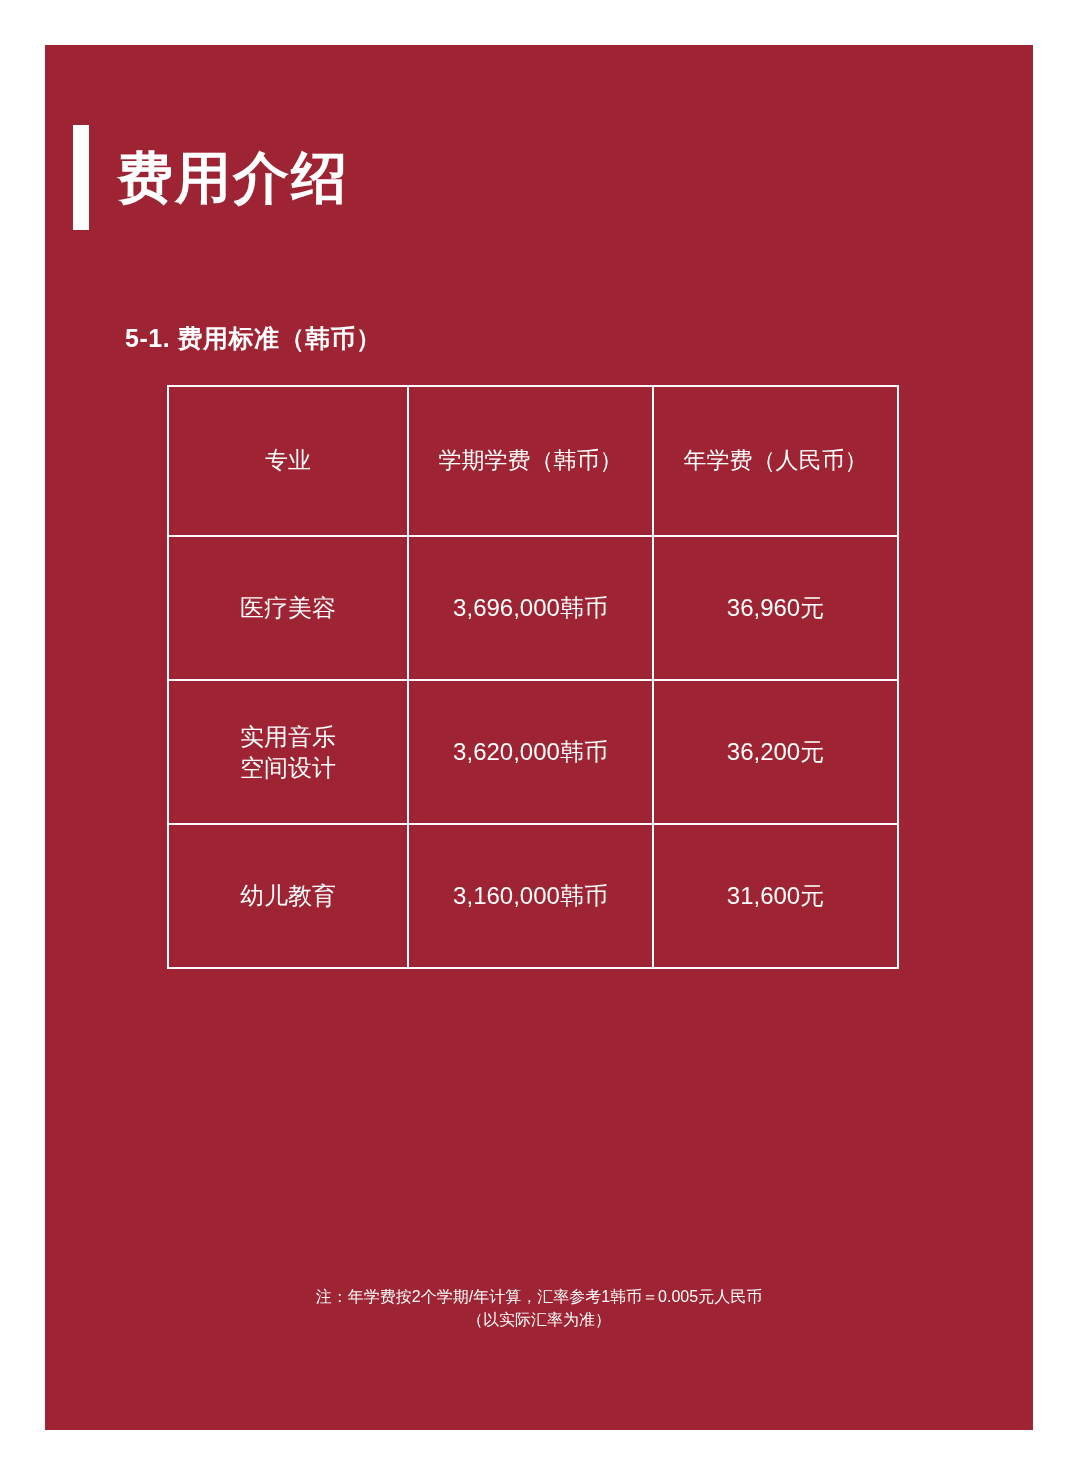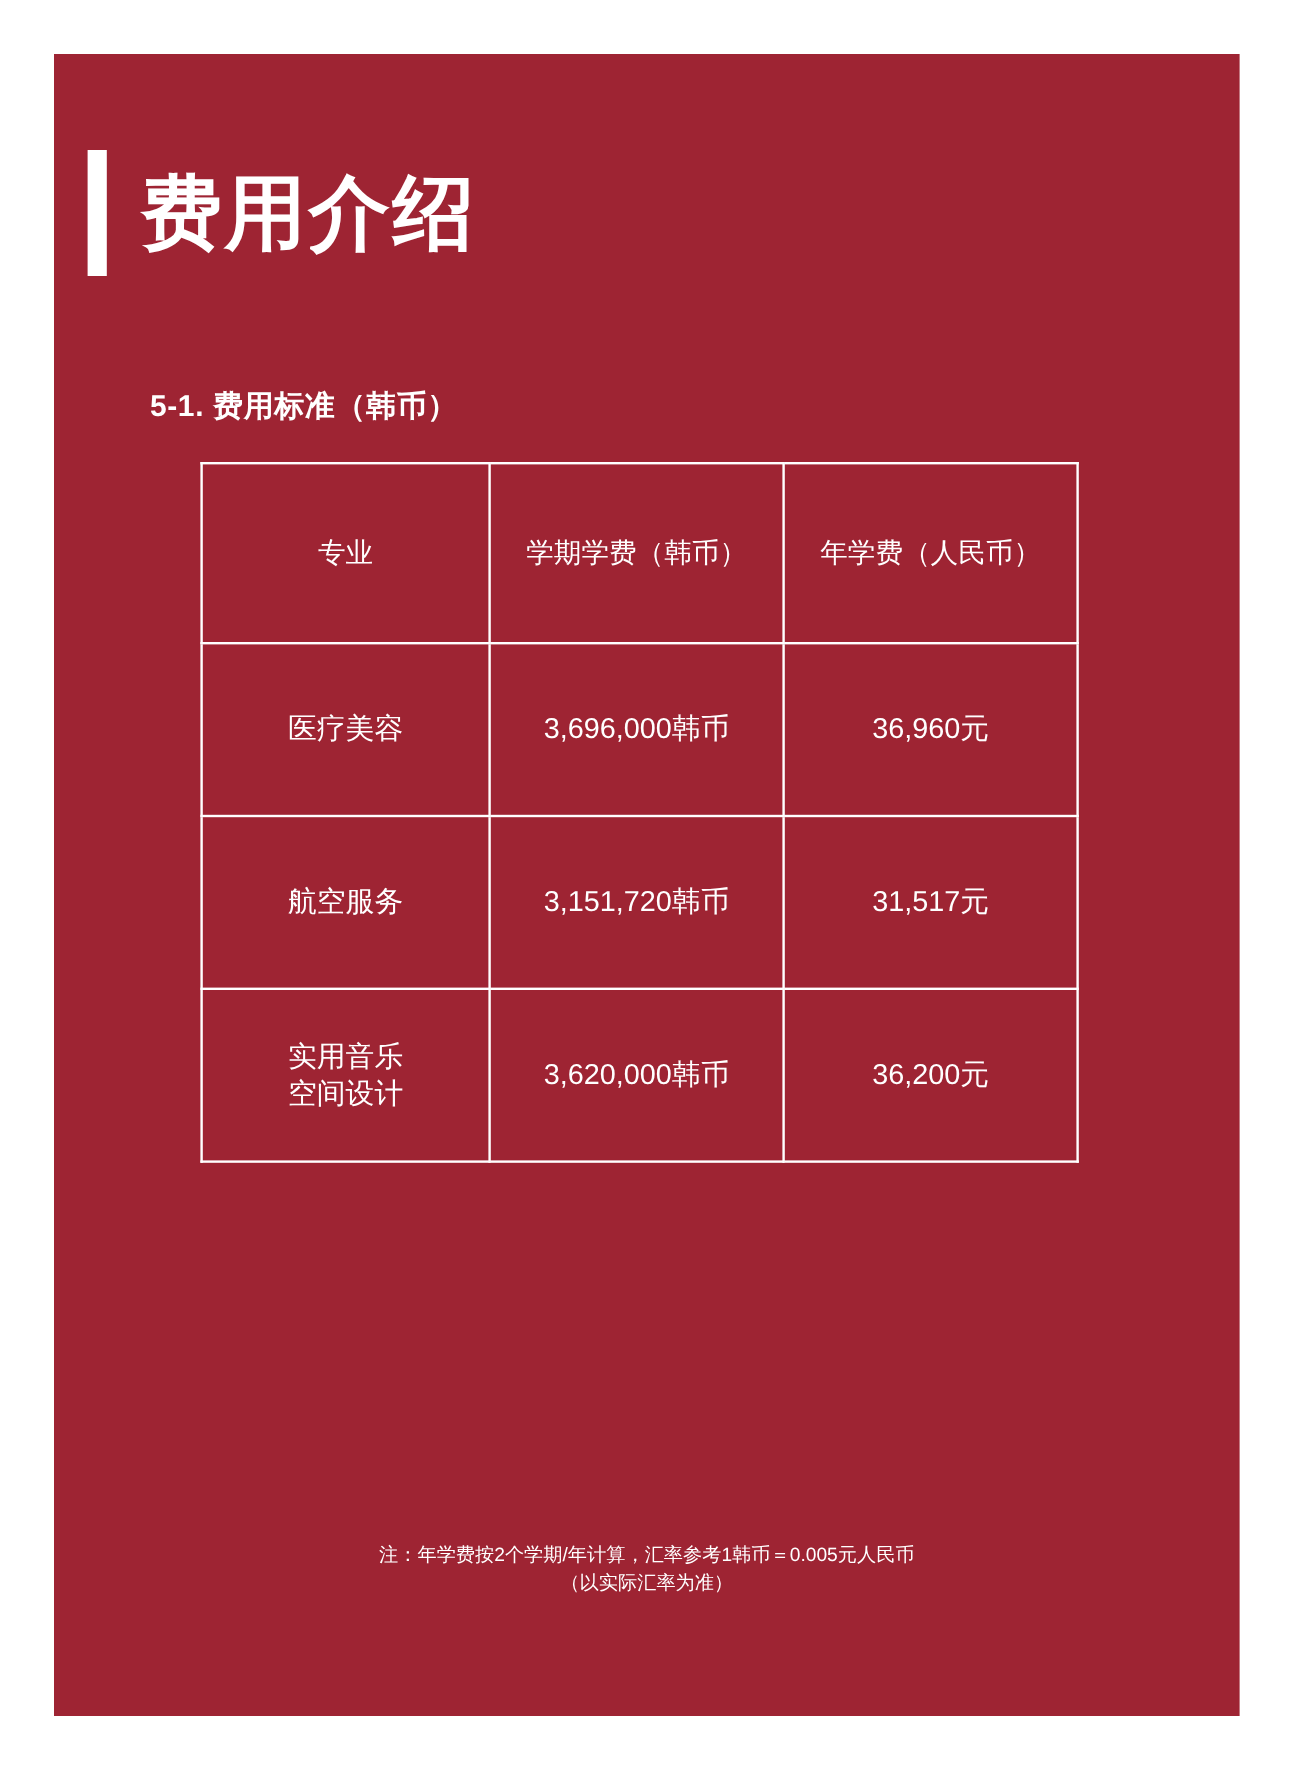--- a/index.html
+++ b/index.html
@@ -33,21 +33,21 @@
   }
   .title-bar {
     width: 16px;
     height: 105px;
     background: #ffffff;
     margin-right: 28px;
     flex: 0 0 auto;
   }
   .title-text {
     color: #ffffff;
-    font-size: 68px;
+    font-size: 56px;
     font-weight: bold;
     letter-spacing: 2px;
     line-height: 1;
   }
   
   .section-heading {
     position: absolute;
     left: 80px;
     top: 253px;
     color: #ffffff;
@@ -130,29 +130,29 @@
           <th>年学费（人民币）</th>
         </tr>
       </thead>
       <tbody>
         <tr>
           <td class="two-line">医疗美容</td>
           <td>3,696,000韩币</td>
           <td>36,960元</td>
         </tr>
         <tr>
-          <td class="two-line">航空服务</td>
-          <td>3,151,720韩币</td>
-          <td>31,517元</td>
-        </tr>
-        <tr>
           <td class="two-line">实用音乐
 空间设计</td>
           <td>3,620,000韩币</td>
           <td>36,200元</td>
+        </tr>
+        <tr>
+          <td class="two-line">幼儿教育</td>
+          <td>3,160,000韩币</td>
+          <td>31,600元</td>
         </tr>
       </tbody>
     </table>
   </div>
 
   <div class="note">
     <div>注：年学费按2个学期/年计算，汇率参考1韩币＝0.005元人民币</div>
     <div>（以实际汇率为准）</div>
   </div>
 

